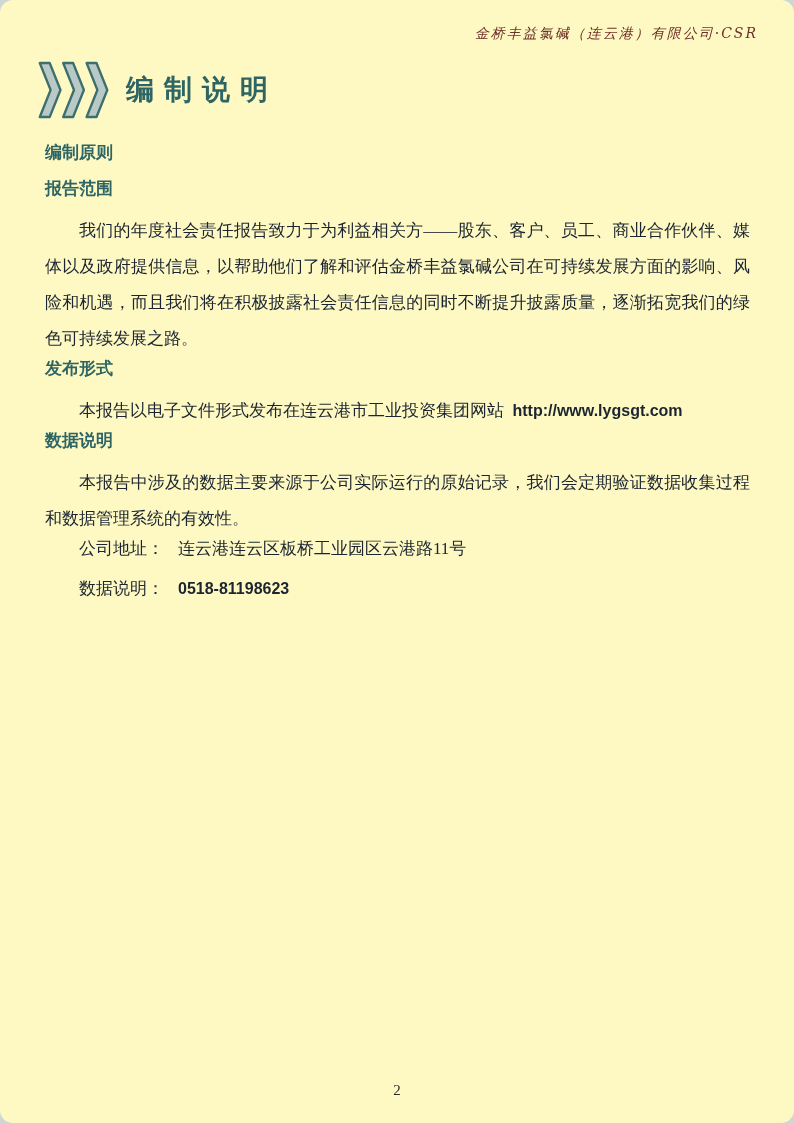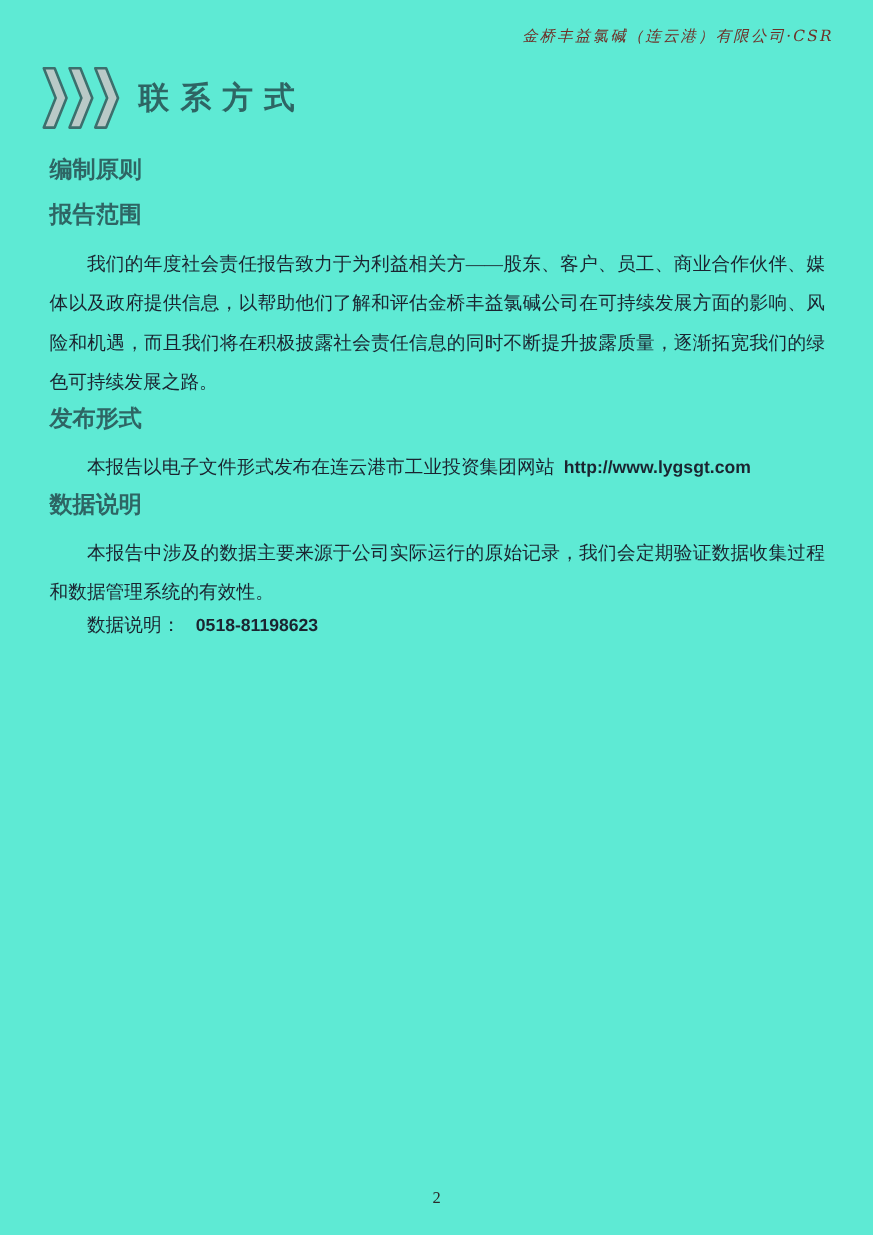--- a/index.html
+++ b/index.html
@@ -1,24 +1,25 @@
 <!DOCTYPE html>
 <html lang="zh"><head>
 <meta charset="utf-8">
 <style>
   html,body { margin:0; padding:0; background:#cfd6d6; }
   .page {
     position: relative;
     width: 794px;
     height: 1123px;
     margin: 0 auto;
-    background: #5eead4;
+    background: #fef9c3;
     overflow: hidden;
     color: #1b2430;
     font-family: "Liberation Serif", "DejaVu Serif", serif;
+    border-radius: 13px;
   }
 
   
   .header {
     padding: 24px 36px 0 0;
     text-align: right;
   }
   .company {
     font-family: "DejaVu Serif", serif;
     font-style: italic;
@@ -45,21 +46,21 @@
     letter-spacing: 10px;
   }
 
   .content { padding: 0 44px 0 45px; }
 
   section.block { }
   section.block.first { margin-top: 20px; }
   .sec-heading {
     margin: 0 0 13px 0;
     font-family: "Liberation Sans", "DejaVu Sans", sans-serif;
-    font-size: 21px;
+    font-size: 17px;
     font-weight: bold;
     color: #2e6564;
   }
   .para {
     margin: 0 0 12px 0;
     font-size: 17px;
     line-height: 36px;
     text-align: justify;
     text-indent: 2em;
   }
@@ -99,21 +100,21 @@
   </div>
 
   <div class="title-row">
     <svg class="chevrons" viewBox="0 0 80 64" xmlns="http://www.w3.org/2000/svg" aria-hidden="true">
       <g fill="#b9c9c7" stroke="#3c6f6d" stroke-width="2.6" stroke-linejoin="round">
         <polygon points="2,2 13,2 25,32 13,62 2,62 14,32"></polygon>
         <polygon points="28,2 39,2 51,32 39,62 28,62 40,32"></polygon>
         <polygon points="54,2 65,2 77,32 65,62 54,62 66,32"></polygon>
       </g>
     </svg>
-    <h1 class="title">联系方式</h1>
+    <h1 class="title">编制说明</h1>
   </div>
 
   <div class="content">
 
     <section class="block first">
       <h2 class="sec-heading">编制原则</h2>
     </section>
 
     <section class="block">
       <h2 class="sec-heading">报告范围</h2>
@@ -124,20 +125,21 @@
       <h2 class="sec-heading">发布形式</h2>
       <p class="para"><span>本报告以电子文件形式发布在连云港市工业投资集团网站</span>&nbsp; <span class="latin">http://www.lygsgt.com</span></p>
     </section>
 
     <section class="block">
       <h2 class="sec-heading">数据说明</h2>
       <p class="para">本报告中涉及的数据主要来源于公司实际运行的原始记录，我们会定期验证数据收集过程和数据管理系统的有效性。</p>
     </section>
 
     <section class="block">
+      <p class="contact-line"><span class="contact-label">公司地址：</span><span>连云港连云区板桥工业园区云港路11号</span></p>
       <p class="contact-line"><span class="contact-label">数据说明：</span><span class="latin">0518-81198623</span></p>
     </section>
 
   </div>
 
   <div class="footer">
     <span class="page-number">2</span>
   </div>
 
 </div>

